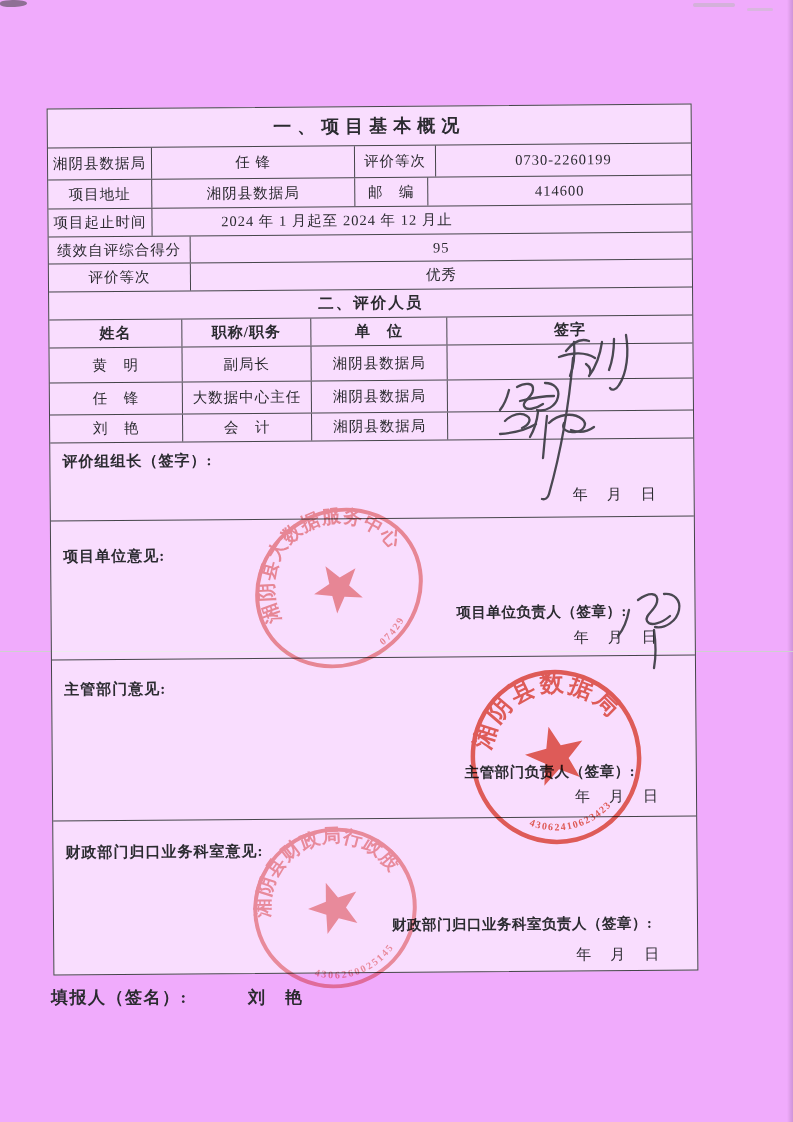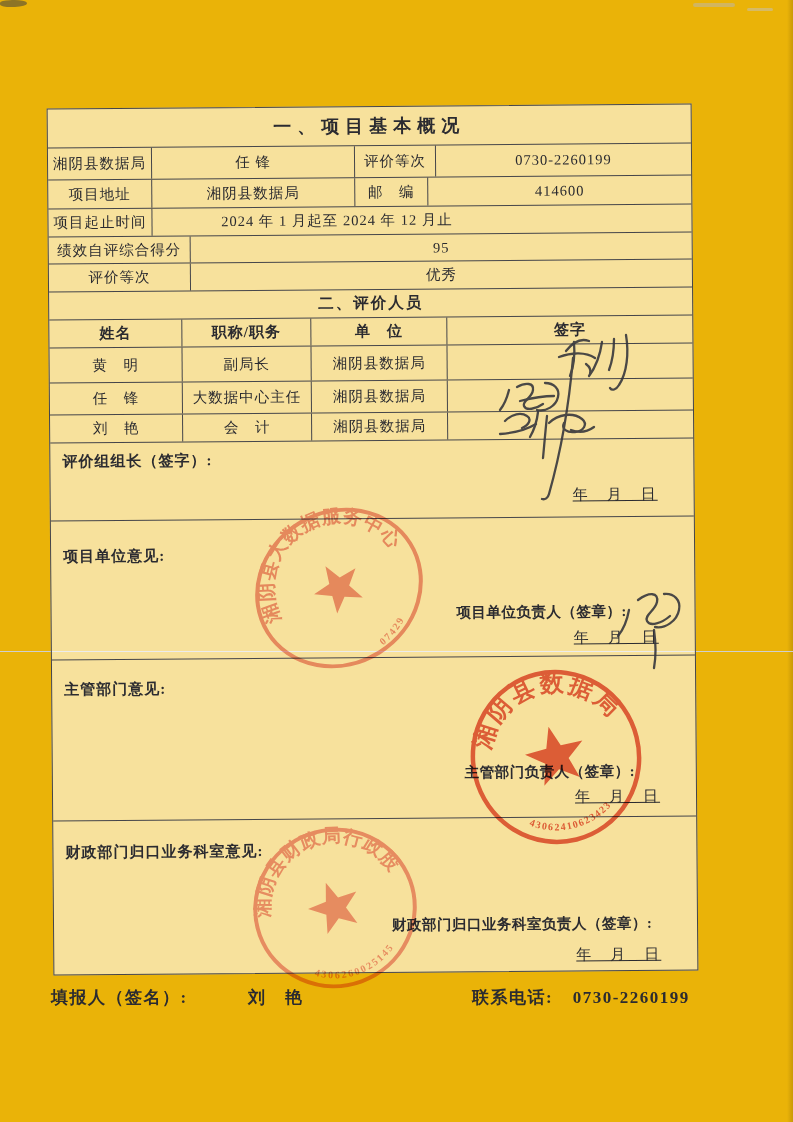--- a/index.html
+++ b/index.html
@@ -1,17 +1,17 @@
 <!DOCTYPE html>
 <html><head>
 <meta charset="utf-8">
 <style>
   :root{ --ln:#45454a; --ink:#2b2b30; }
   html,body{margin:0;padding:0;background:#e8e8e8;}
-  .sheet{position:relative;width:793px;height:1122px;background:#eab308;overflow:hidden;
+  .sheet{position:relative;width:793px;height:1122px;background:#f0abfc;overflow:hidden;
          font-family:"Liberation Serif","DejaVu Serif",serif;color:var(--ink);}
   .edge-band{position:absolute;top:0;right:0;width:6px;height:100%;
          background:linear-gradient(to right, rgba(0,0,0,0), rgba(0,0,0,0.14));}
   .smudge-tl{position:absolute;left:0;top:0;width:27px;height:7px;background:#3f3f3f;opacity:.55;
          border-radius:40% 60% 50% 50%;transform:rotate(-2deg);}
   .smudge-tr1{position:absolute;left:693px;top:3px;width:42px;height:4px;background:#b7b7b7;opacity:.5;border-radius:2px;}
   .smudge-tr2{position:absolute;left:747px;top:8px;width:26px;height:3px;background:#c2c2c2;opacity:.5;border-radius:2px;}
   .ghostline{position:absolute;left:0;top:651px;width:793px;height:1px;background:#cfcfcf;}
   .table{position:absolute;left:50px;top:106px;width:645px;height:867px;
          border:1.5px solid var(--ln);box-sizing:border-box;background:rgba(255,255,255,0.6);
@@ -20,21 +20,21 @@
   .row:last-child{border-bottom:none;}
   .c{border-right:1.3px solid var(--ln);box-sizing:border-box;display:flex;align-items:center;
      justify-content:center;font-size:14.5px;letter-spacing:1px;}
   .c:last-child{border-right:none;}
   .t-main{justify-content:center;align-items:center;display:flex;font-size:18px;font-weight:bold;letter-spacing:6px;}
   .t-sec{justify-content:center;align-items:center;display:flex;font-size:15.5px;font-weight:bold;letter-spacing:2px;}
   .hdr{font-weight:bold;font-size:15px;}
   .block{display:block;position:relative;font-size:15px;}
   .blk-label{position:absolute;left:12px;font-weight:600;letter-spacing:1px;}
   .sign-label{position:absolute;font-weight:600;letter-spacing:0.5px;font-size:14.5px;}
-  .ymd{position:absolute;right:36px;font-size:15px;letter-spacing:2px;text-decoration:underline;}
+  .ymd{position:absolute;right:36px;font-size:15px;letter-spacing:2px;}
   .period-cell{padding-right:170px;}
   .stamp{position:absolute;opacity:.86;mix-blend-mode:multiply;}
   .stamp text{font-family:"Liberation Serif","DejaVu Serif",serif;font-weight:bold;}
   .sigs{position:absolute;left:0;top:0;pointer-events:none;}
   .bottomline{position:absolute;top:986px;font-size:17px;font-weight:bold;letter-spacing:1.5px;}
 </style>
 </head>
 <body>
 
 <div class="sheet">
@@ -207,19 +207,14 @@
         <path d="M629,610 c-2,11 -6,20 -11,26"></path>
         <path d="M638,600 c11,-8 21,-8 19,2 c-2,9 -13,13 -10,19 c3,6 15,2 23,-5"></path>
         <path d="M664,594 c10,-1 17,6 15,16 c-2,11 -14,19 -24,17"></path>
         <path d="M654,630 c2,14 2,27 0,38"></path>
       </g>
     </g>
   </svg>
 
   <div class="bottomline" style="left:51px">填报人（签名）:</div>
   <div class="bottomline" style="left:248px">刘　艳</div>
-  <div class="bottomline" style="left:472px">
-    <span>联系电话:</span>
-    <span style="display:inline-block;width:8px"></span>
-    <span>0730-2260199</span>
-  </div>
 
 </div>
 
 </body></html>

